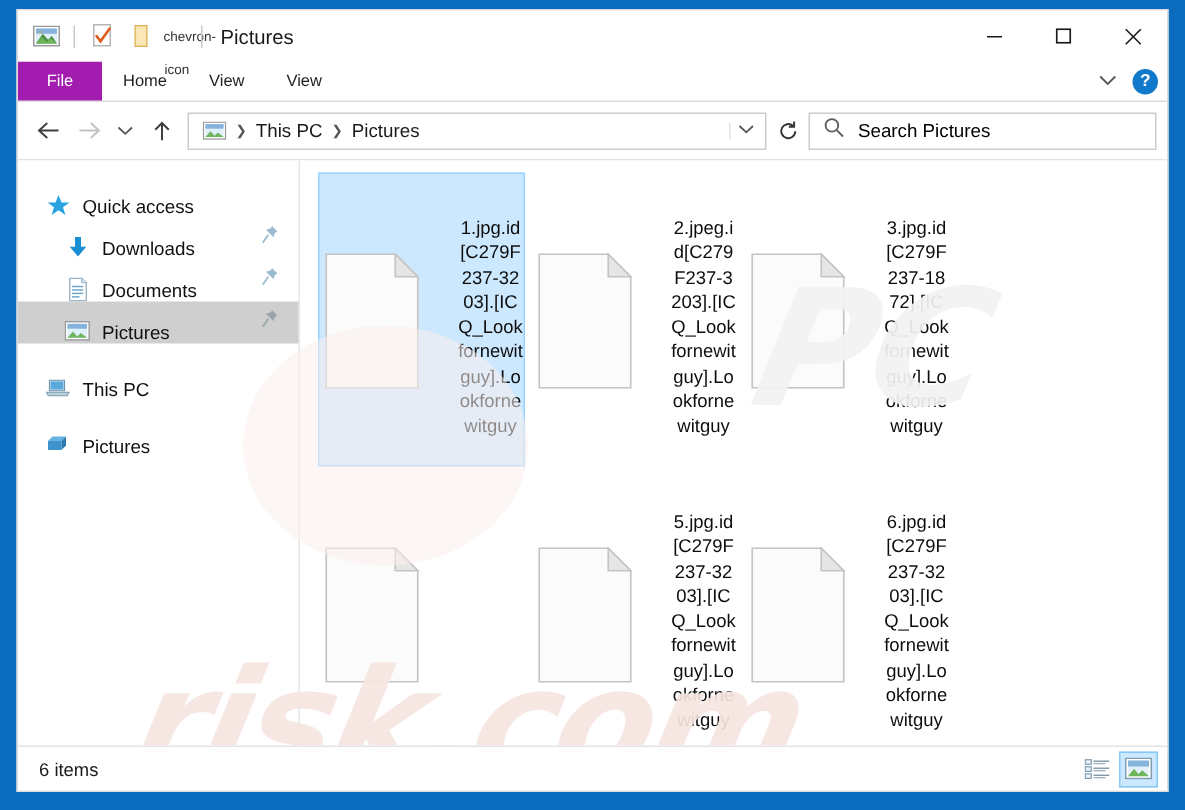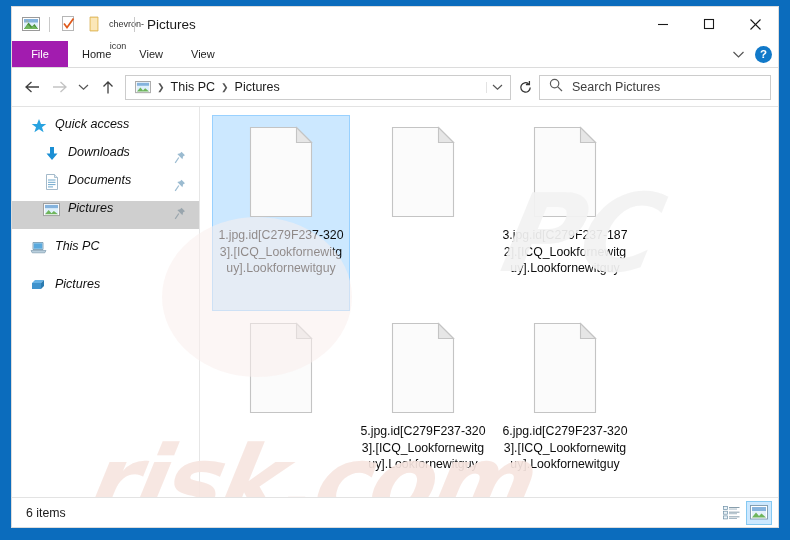--- a/index.html
+++ b/index.html
@@ -201,21 +201,21 @@
     height: 25px;
     border: 1px solid #cccccc;
     display: flex;
     align-items: center;
     padding-left: 9px;
     gap: 9px;
     background: #fff;
   }
   .search-ph {
     font-size: 12.5px;
-    color: #404040;
+    color: #000000;
   }
 
   
   .content {
     flex: 1;
     display: flex;
     min-height: 0;
     border-top: 1px solid #e3e3e3;
     position: relative;
   }
@@ -226,25 +226,24 @@
     flex: 0 0 188px;
     background: #ffffff;
     border-right: 1px solid #e6e6e6;
     padding-top: 10px;
     position: relative;
     z-index: 2;
   }
   .nav-item {
     height: 28px;
     display: flex;
-    align-items: flex-start;
+    align-items: flex-end;
     padding-left: 18px;
     gap: 8px;
     position: relative;
-    font-style: italic;
   }
   .nav-item.indent { padding-left: 31px; }
   .nav-item.selected { background: #cfcfcf; }
   .nav-label {
     font-size: 12.5px;
     color: #111;
     white-space: nowrap;
   }
   .nav-ico {
     width: 17px; height: 17px;
@@ -271,21 +270,21 @@
     padding: 8px 6px 0 10px;
     display: flex;
     flex-wrap: wrap;
     align-content: flex-start;
     z-index: 2;
   }
   .file-item {
     width: 138px;
     height: 196px;
     display: flex;
-    flex-direction: column;
+    flex-direction: row;
     align-items: center;
     padding-top: 10px;
     border: 1px solid transparent;
     margin: 0 2px;
   }
   .file-item.selected {
     background: #cce8ff;
     border: 1px solid #99d1ff;
   }
   .file-ico {
@@ -614,20 +613,21 @@
         <span class="file-name">1.jpg.id[C279F237-3203].[ICQ_Lookfornewitguy].Lookfornewitguy</span>
       </div>
 
       <div class="file-item">
         <span class="file-ico">
           <svg width="70" height="92" viewBox="0 0 70 92">
             <path d="M4.5 1.5 h46 l15 15 v74 h-61 z" fill="#fbfbfb" stroke="#c4c4c4" stroke-width="1.1"></path>
             <path d="M50.5 1.5 v15 h15 z" fill="#e6e6e6" stroke="#c4c4c4" stroke-width="1.1"></path>
           </svg>
         </span>
+        <span class="file-name">2.jpeg.id[C279F237-3203].[ICQ_Lookfornewitguy].Lookfornewitguy</span>
       </div>
 
       <div class="file-item">
         <span class="file-ico">
           <svg width="70" height="92" viewBox="0 0 70 92">
             <path d="M4.5 1.5 h46 l15 15 v74 h-61 z" fill="#fbfbfb" stroke="#c4c4c4" stroke-width="1.1"></path>
             <path d="M50.5 1.5 v15 h15 z" fill="#e6e6e6" stroke="#c4c4c4" stroke-width="1.1"></path>
           </svg>
         </span>
         <span class="file-name">3.jpg.id[C279F237-1872].[ICQ_Lookfornewitguy].Lookfornewitguy</span>

